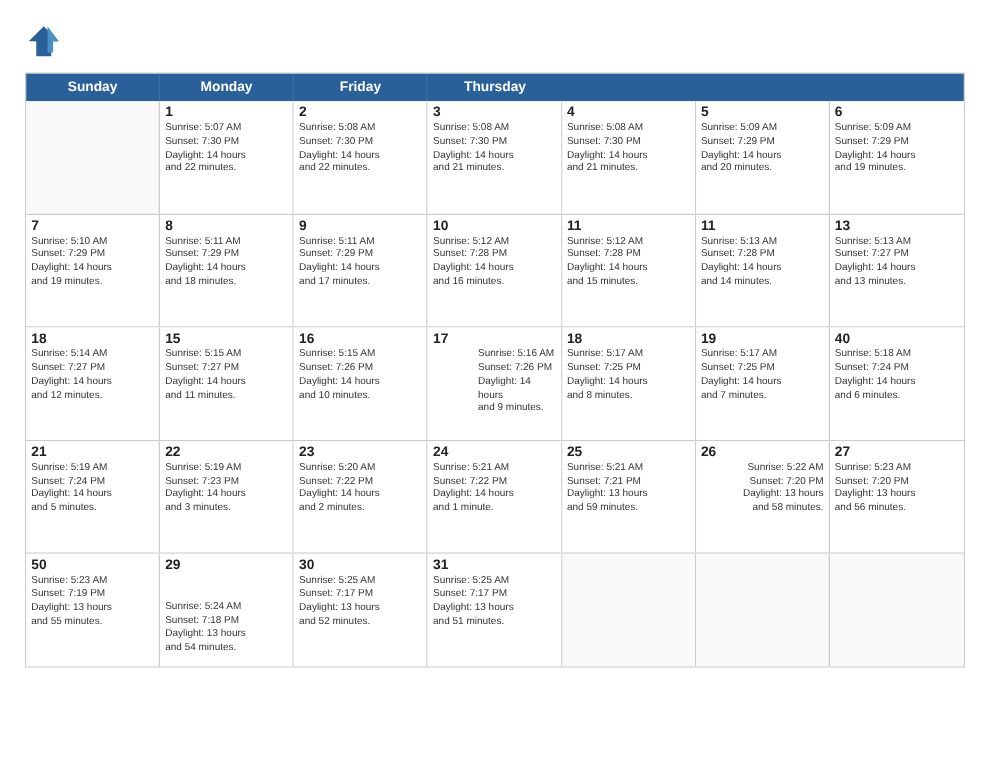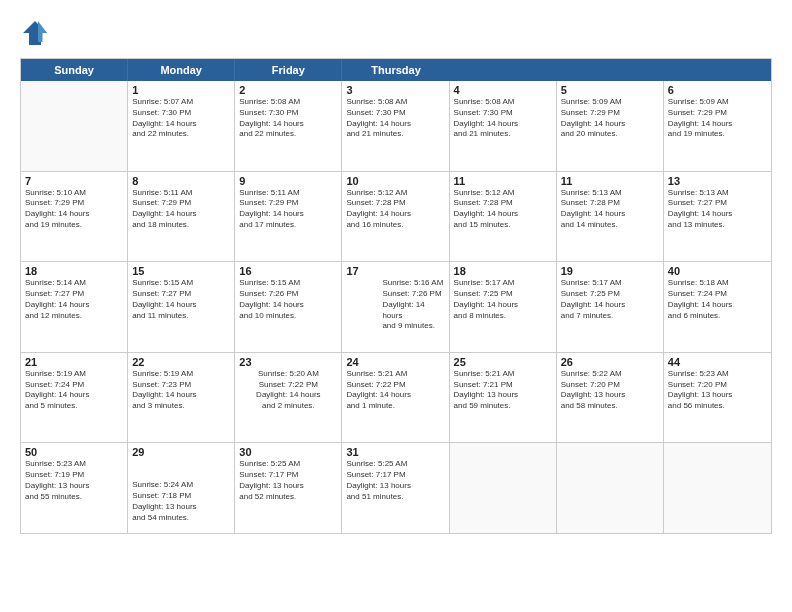--- a/index.html
+++ b/index.html
@@ -293,48 +293,48 @@
           </div>
           <div class="cal-cell">
             <span class="day-num">22</span>
             <div class="cell-info" style="white-space: pre-line;">Sunrise: 5:19 AM
 Sunset: 7:23 PM
 Daylight: 14 hours
 and 3 minutes.</div>
           </div>
           <div class="cal-cell">
             <span class="day-num">23</span>
-            <div class="cell-info" style="white-space: pre-line; text-align: center;">Sunrise: 5:20 AM
+            <div class="cell-info" style="white-space: pre-line;">Sunrise: 5:20 AM
 Sunset: 7:22 PM
 Daylight: 14 hours
 and 2 minutes.</div>
           </div>
           <div class="cal-cell">
             <span class="day-num">24</span>
             <div class="cell-info" style="white-space: pre-line;">Sunrise: 5:21 AM
 Sunset: 7:22 PM
 Daylight: 14 hours
 and 1 minute.</div>
           </div>
           <div class="cal-cell">
             <span class="day-num">25</span>
             <div class="cell-info" style="white-space: pre-line;">Sunrise: 5:21 AM
 Sunset: 7:21 PM
 Daylight: 13 hours
 and 59 minutes.</div>
           </div>
           <div class="cal-cell">
             <span class="day-num">26</span>
-            <div class="cell-info" style="white-space: pre-line;">Sunrise: 5:22 AM
+            <div class="cell-info" style="white-space: pre-line; text-align: right;">Sunrise: 5:22 AM
 Sunset: 7:20 PM
 Daylight: 13 hours
 and 58 minutes.</div>
           </div>
           <div class="cal-cell">
-            <span class="day-num">44</span>
+            <span class="day-num">27</span>
             <div class="cell-info" style="white-space: pre-line;">Sunrise: 5:23 AM
 Sunset: 7:20 PM
 Daylight: 13 hours
 and 56 minutes.</div>
           </div>
         </div>
         <div class="cal-row">
           <div class="cal-cell">
             <span class="day-num">50</span>
             <div class="cell-info" style="white-space: pre-line;">Sunrise: 5:23 AM

